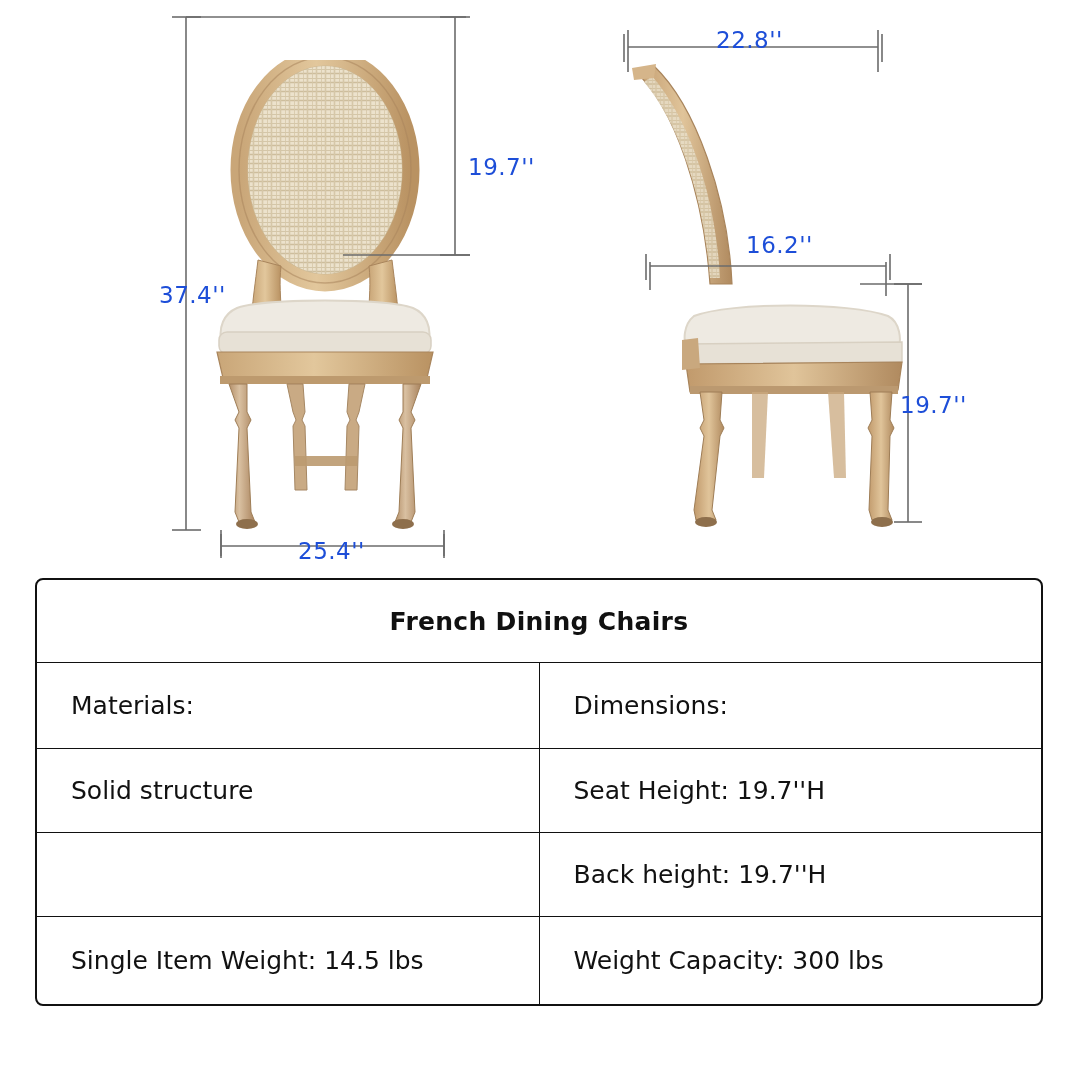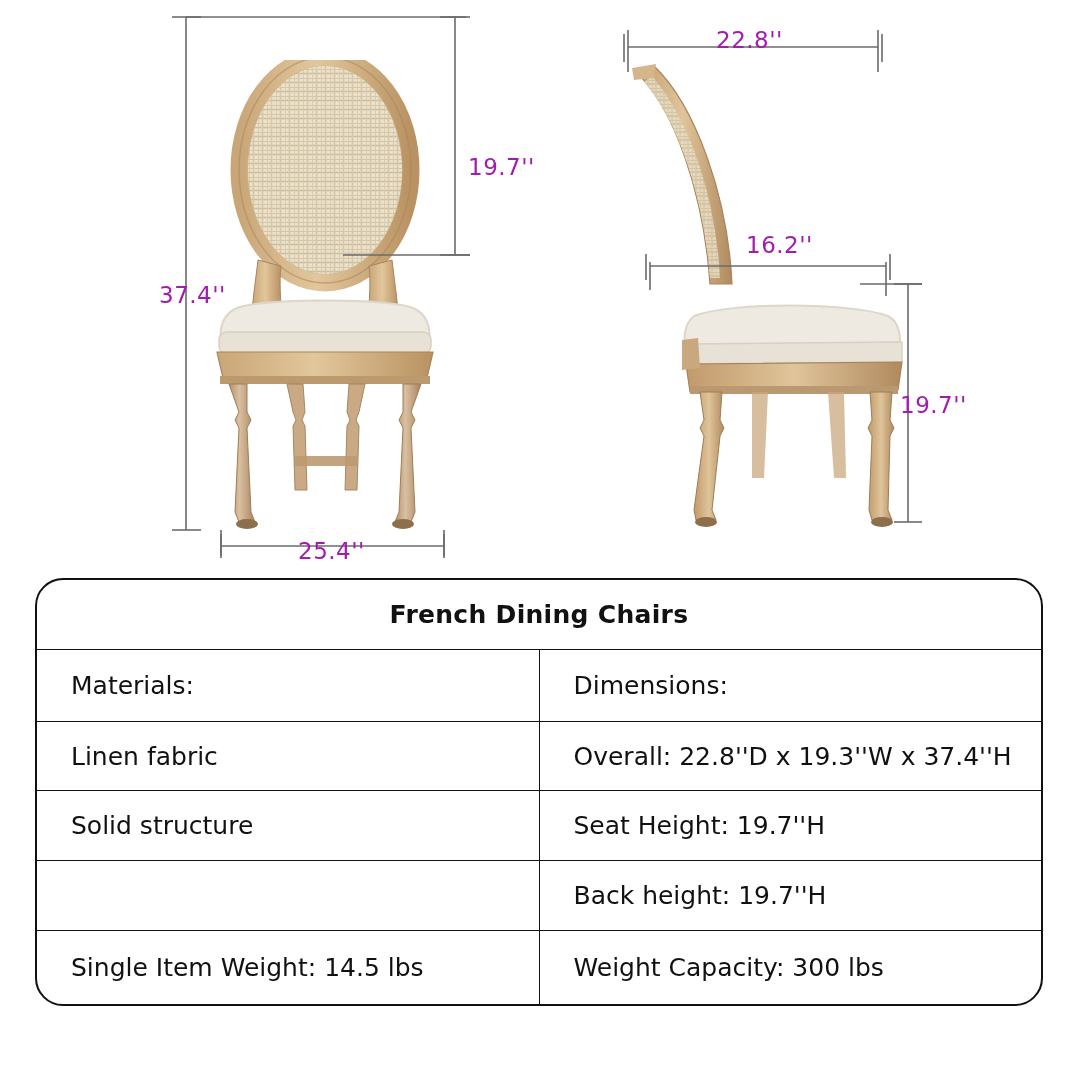--- a/index.html
+++ b/index.html
@@ -21,21 +21,21 @@
     position: absolute;
     left: 0; top: 0;
     width: 1080px;
     height: 575px;
   }
 
   .dim-label {
     position: absolute;
     font-size: 23px;
     letter-spacing: 0.5px;
-    color: #a21caf;
+    color: #1d4ed8;
     white-space: nowrap;
     font-family: "DejaVu Sans", sans-serif;
   }
 
   svg.measure {
     position: absolute;
     left: 0; top: 0;
     width: 1080px;
     height: 575px;
     overflow: visible;
@@ -47,21 +47,21 @@
   }
 
   
   #spec-card {
     position: absolute;
     left: 35px;
     top: 578px;
     width: 1008px;
     height: 428px;
     border: 2px solid #111;
-    border-radius: 28px;
+    border-radius: 8px;
     box-sizing: border-box;
     overflow: hidden;
     background: #fff;
   }
   .tbl {
     width: 100%;
     height: 100%;
     border-collapse: collapse;
     table-layout: fixed;
   }
@@ -233,24 +233,20 @@
   <table class="tbl">
     <tbody>
         <tr>
       <td class="title-cell" colspan="2">French Dining Chairs</td>
     </tr>
     <tr>
       <td class="head-cell">Materials:</td>
       <td class="head-cell">Dimensions:</td>
     </tr>
     <tr>
-      <td class="row-cell">Linen fabric</td>
-      <td class="row-cell">Overall: 22.8''D x 19.3''W x 37.4''H</td>
-    </tr>
-    <tr>
       <td class="row-cell">Solid structure</td>
       <td class="row-cell">Seat Height: 19.7''H</td>
     </tr>
     <tr>
       <td class="row-cell empty-cell"></td>
       <td class="row-cell">Back height: 19.7''H</td>
     </tr>
     <tr class="last-row">
       <td>Single Item Weight: 14.5 lbs</td>
       <td>Weight Capacity: 300 lbs</td>

